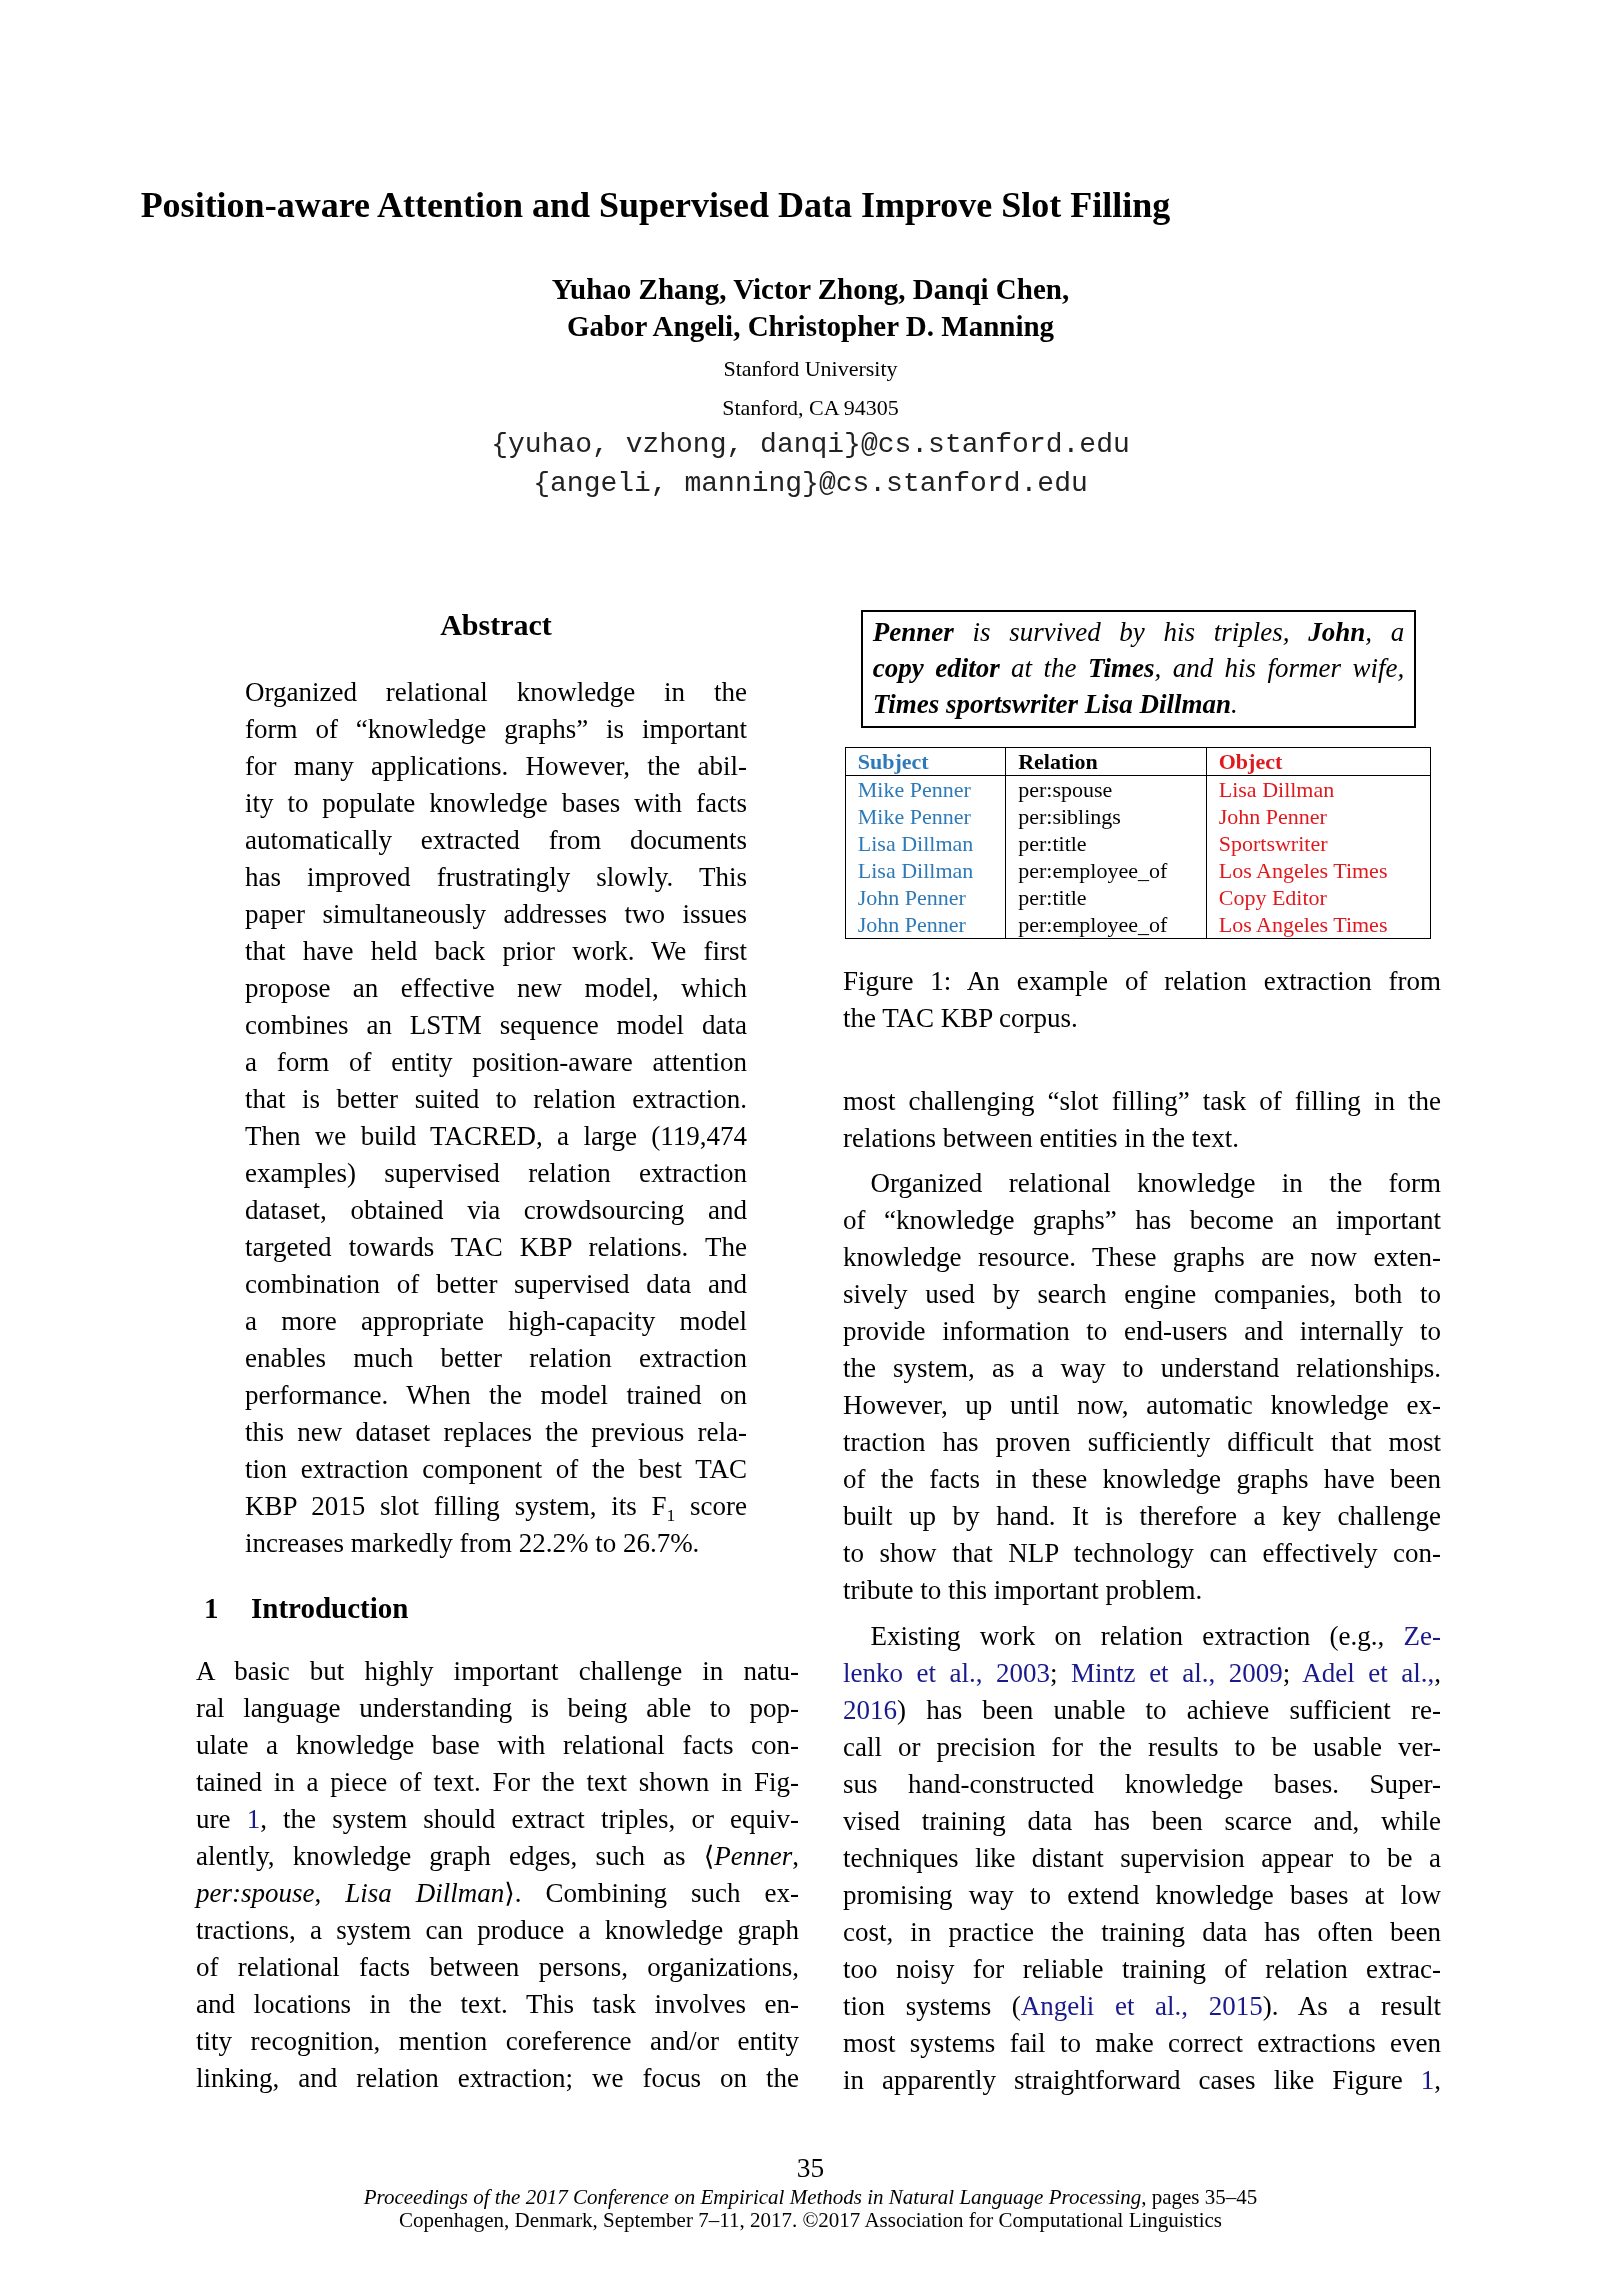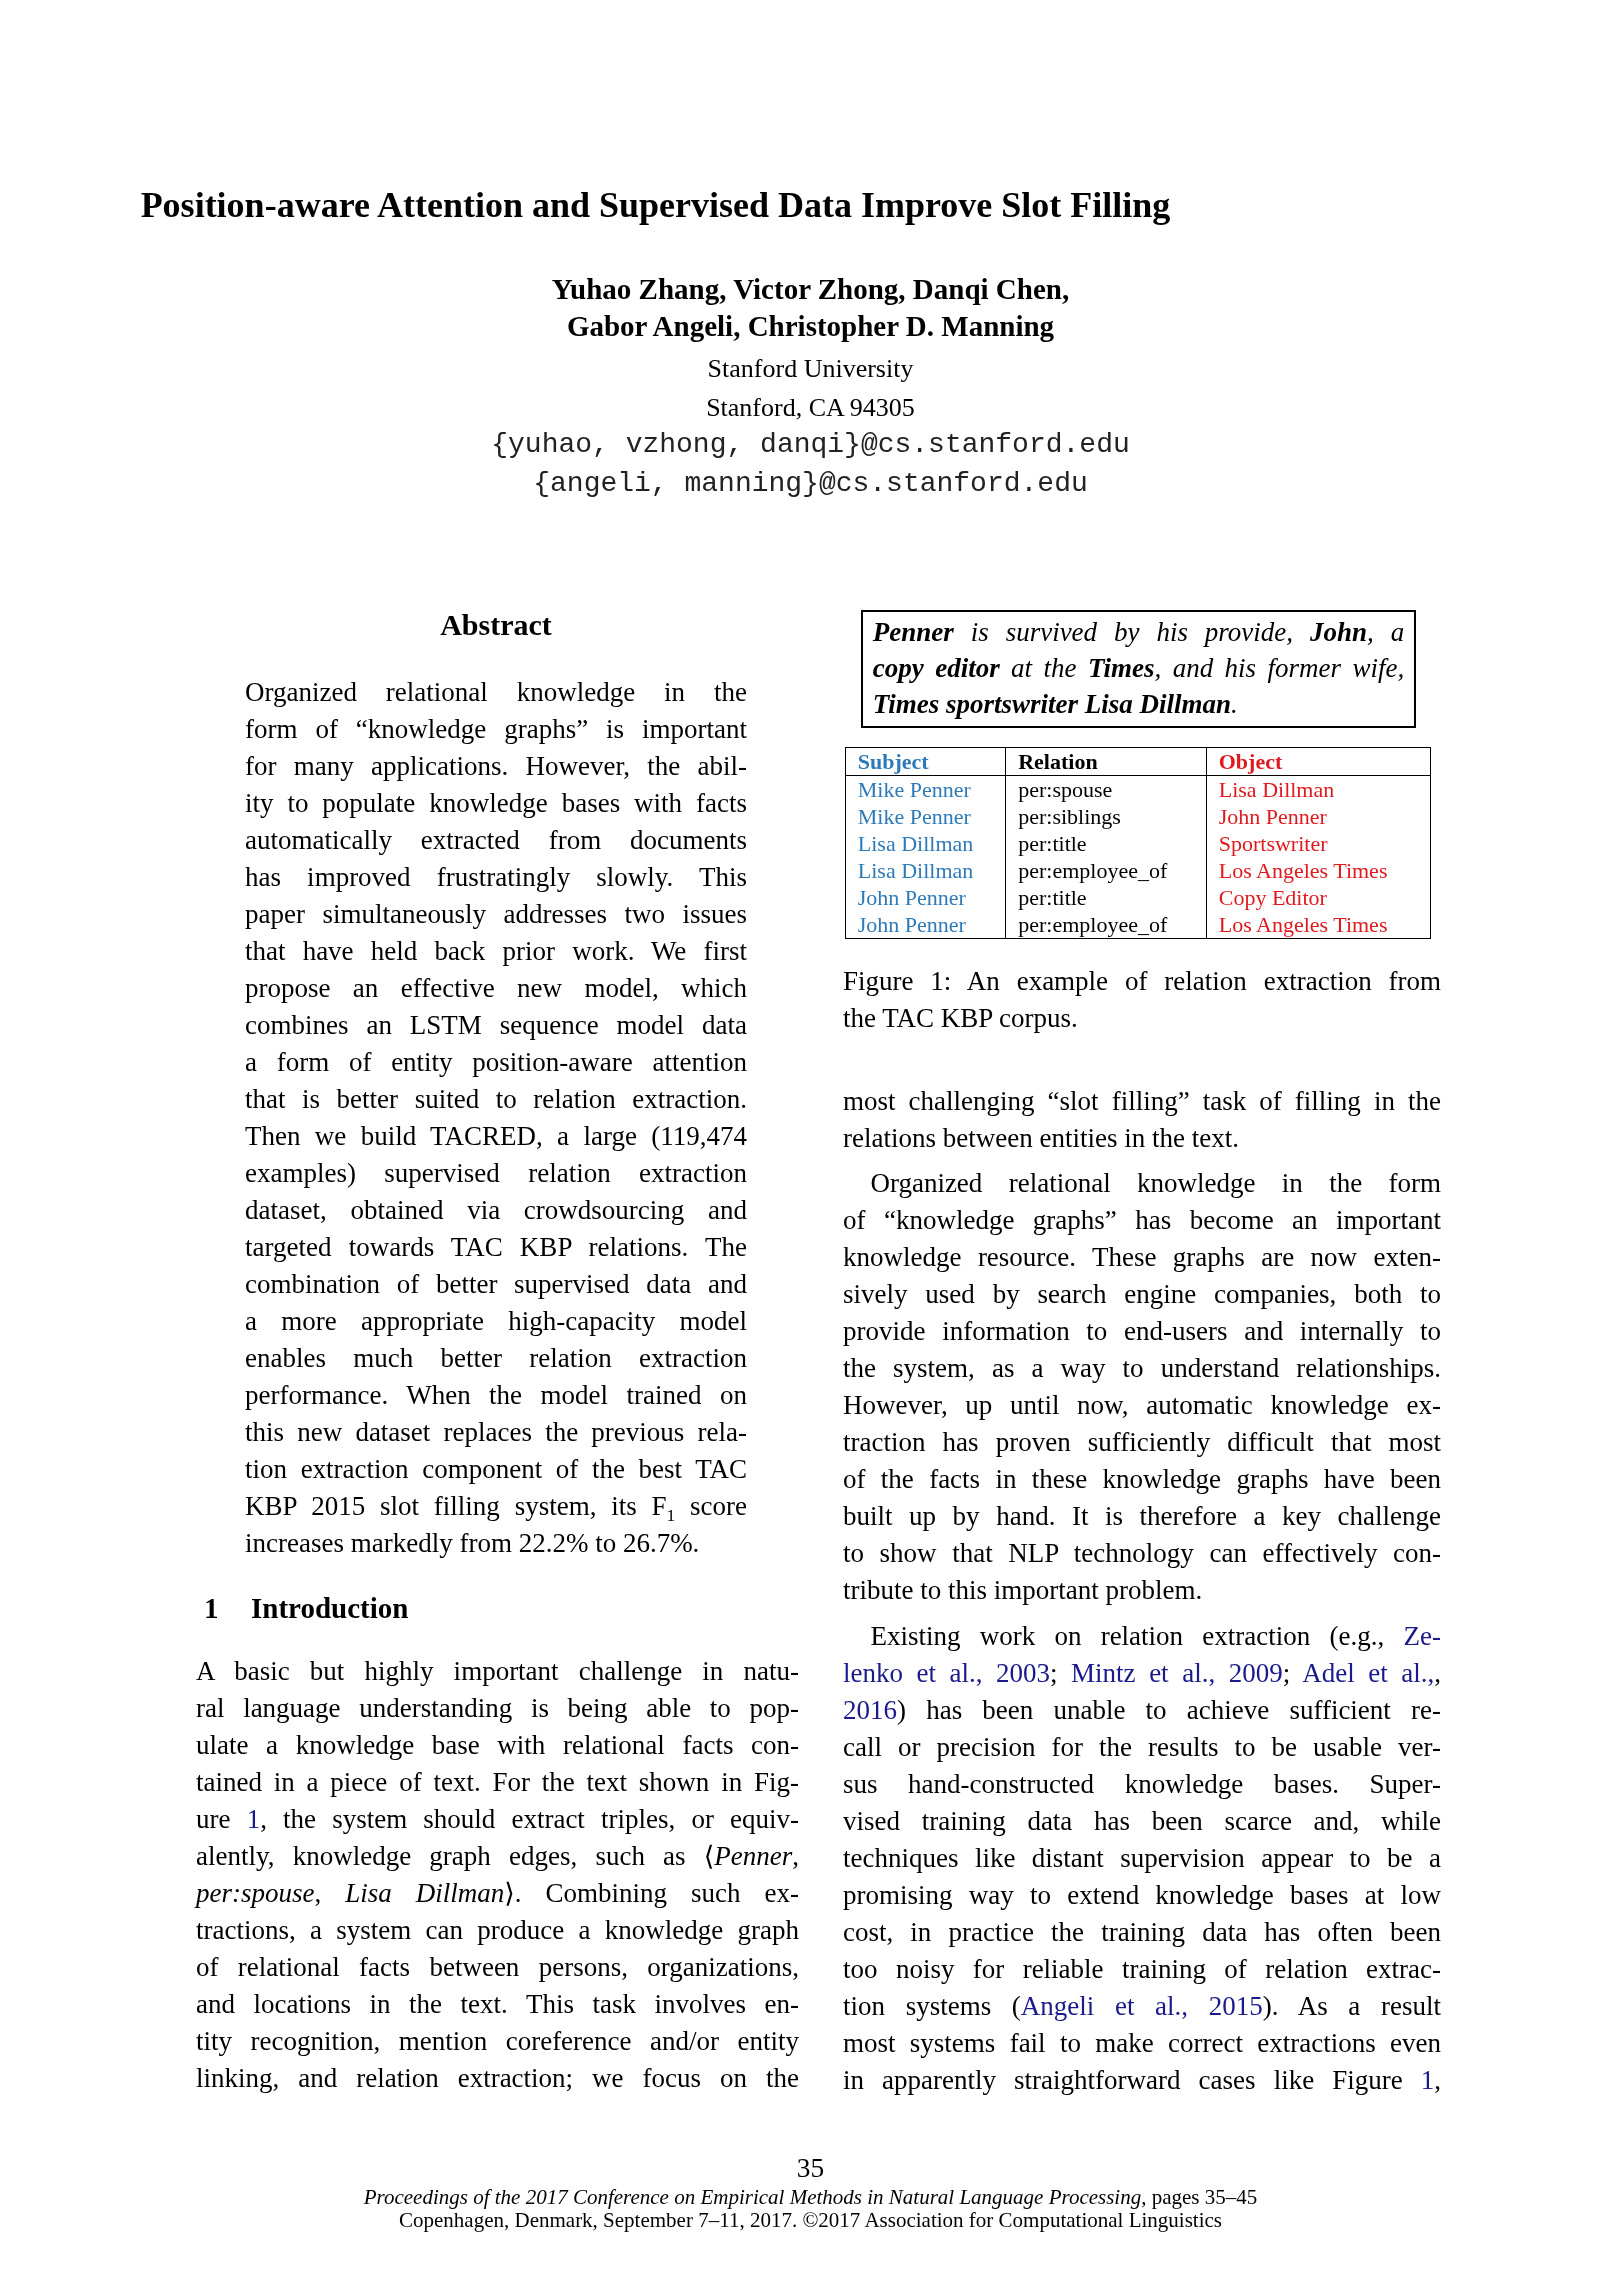--- a/index.html
+++ b/index.html
@@ -1,20 +1,20 @@
 <!DOCTYPE html>
 <html><head>
 <meta charset="utf-8">
 <style>
   html,body{margin:0;padding:0;background:#fff;}
   body{width:1621px;height:2293px;position:relative;overflow:hidden;font-family:"Liberation Serif","DejaVu Serif",serif;color:#000;}
   .abs{position:absolute;}
   .title{left:0;width:1311px;top:184px;text-align:center;font-size:36px;font-weight:bold;}
   .authors{left:0;width:1621px;top:271px;text-align:center;font-size:29px;font-weight:bold;line-height:37px;}
-  .affil{left:0;width:1621px;top:349px;text-align:center;font-size:26px;line-height:39px;}
+  .affil{left:0;width:1621px;top:349px;text-align:center;font-size:22px;line-height:39px;}
   .email{left:0;width:1621px;top:425px;text-align:center;font-size:28px;line-height:39px;font-family:"Liberation Mono","DejaVu Sans Mono",monospace;color:#222;}
   .heading-abs{left:245px;width:502px;top:608px;text-align:center;font-size:30px;font-weight:bold;}
   .para{font-size:27px;line-height:37px;text-align:justify;}
   .line{display:block;text-align:justify;text-align-last:justify;white-space:nowrap;height:37px;}
   .line.last{text-align-last:left;}
   .abstract-text{left:245px;width:502px;top:674px;}
   .intro-heading{left:196px;top:1592px;font-size:29px;font-weight:bold;margin-left:8px;}
   .intro-heading .num{display:inline-block;width:47px;}
   .intro-text{left:196px;width:603px;top:1653px;}
   .fig-box{left:861px;top:610px;width:555px;height:118px;border:2px solid #000;padding:0 9.8px;box-sizing:border-box;font-style:italic;font-size:27px;line-height:36px;padding-top:2px;}
@@ -94,21 +94,21 @@
   <span class="line"><span>alently, knowledge graph edges, such as ⟨</span><i>Penner</i>,</span>
   <span class="line"><i>per:spouse</i>, <i>Lisa Dillman</i><span>⟩.  Combining such ex-</span></span>
   <span class="line">tractions, a system can produce a knowledge graph</span>
   <span class="line">of relational facts between persons, organizations,</span>
   <span class="line">and locations in the text.  This task involves en-</span>
   <span class="line">tity recognition, mention coreference and/or entity</span>
   <span class="line">linking, and relation extraction; we focus on the</span>
 </div>
 
 <div class="abs fig-box">
-  <span class="line"><b>Penner</b><span> is survived by his provide, </span><b>John</b><span>, a</span></span>
+  <span class="line"><b>Penner</b><span> is survived by his triples, </span><b>John</b><span>, a</span></span>
   <span class="line"><b>copy editor</b><span> at the </span><b>Times</b><span>, and his former wife,</span></span>
   <span class="line last"><b>Times sportswriter Lisa Dillman</b><span>.</span></span>
 </div>
 
 <table class="abs rel-table">
   <thead>
     <tr>
       <th class="subj">Subject</th>
       <th class="c2">Relation</th>
       <th class="obj">Object</th>

